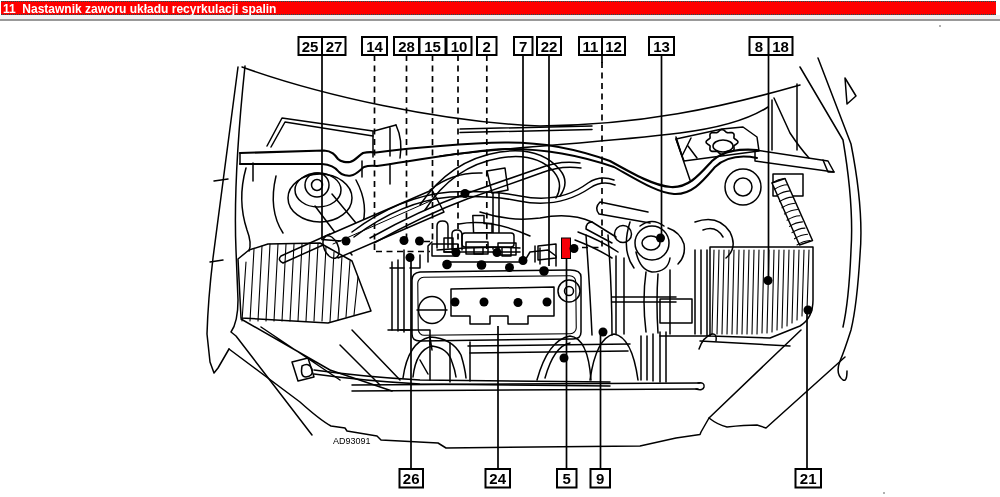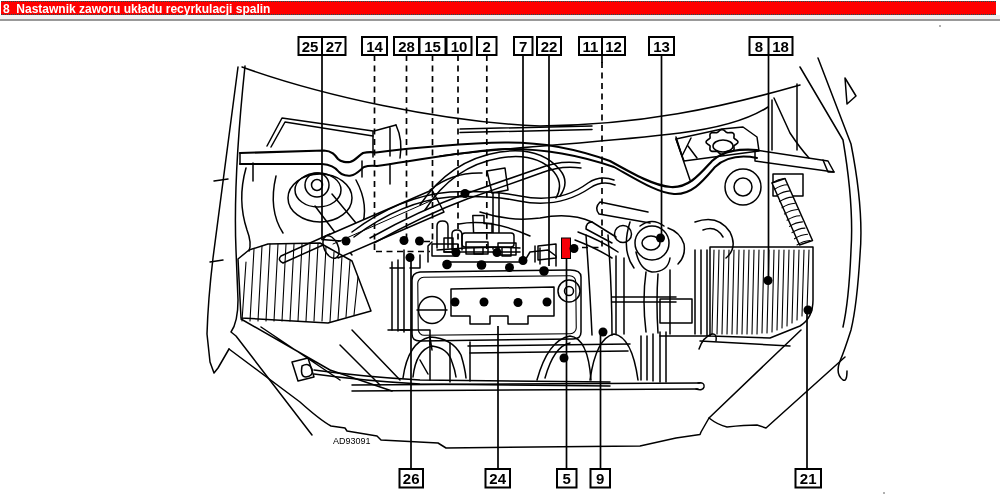--- a/index.html
+++ b/index.html
@@ -13,21 +13,21 @@
   #strip2{position:absolute;left:0;top:19px;width:1000px;height:2px;background:#999;}
   svg{position:absolute;left:0;top:0;}
   text.bn{font-family:"Liberation Sans",sans-serif;font-size:15px;font-weight:bold;fill:#000;
           text-anchor:middle;}
   text.sm{font-family:"Liberation Sans",sans-serif;font-size:9px;fill:#000;}
 </style>
 </head>
 <body>
 <div id="wrap">
   <div id="redbar">
-      <span>8  Nastawnik zaworu układu recyrkulacji spalin</span>
+      <span>11  Nastawnik zaworu układu recyrkulacji spalin</span>
     </div>
   <div id="strip1"></div>
   <div id="strip2"></div>
   <svg width="1000" height="497" viewBox="0 0 1000 497">
     <g id="art" fill="none" stroke="#000" stroke-width="1.5" stroke-linecap="round" stroke-linejoin="round">
 
       <path d="M238,67 Q222,190 213,258 Q208,300 207,334 L210,362 L214,373 L218,368 L229,349"></path>
       <path d="M246,168 Q237,200 247,230 Q252,243 249,251"></path>
       <path d="M245,66 Q233,180 236,250 L238,300 Q238,322 231,332 L236,336 L312,435"></path>
       <path d="M214,181 L228,179 M210,262 L223,260"></path>

